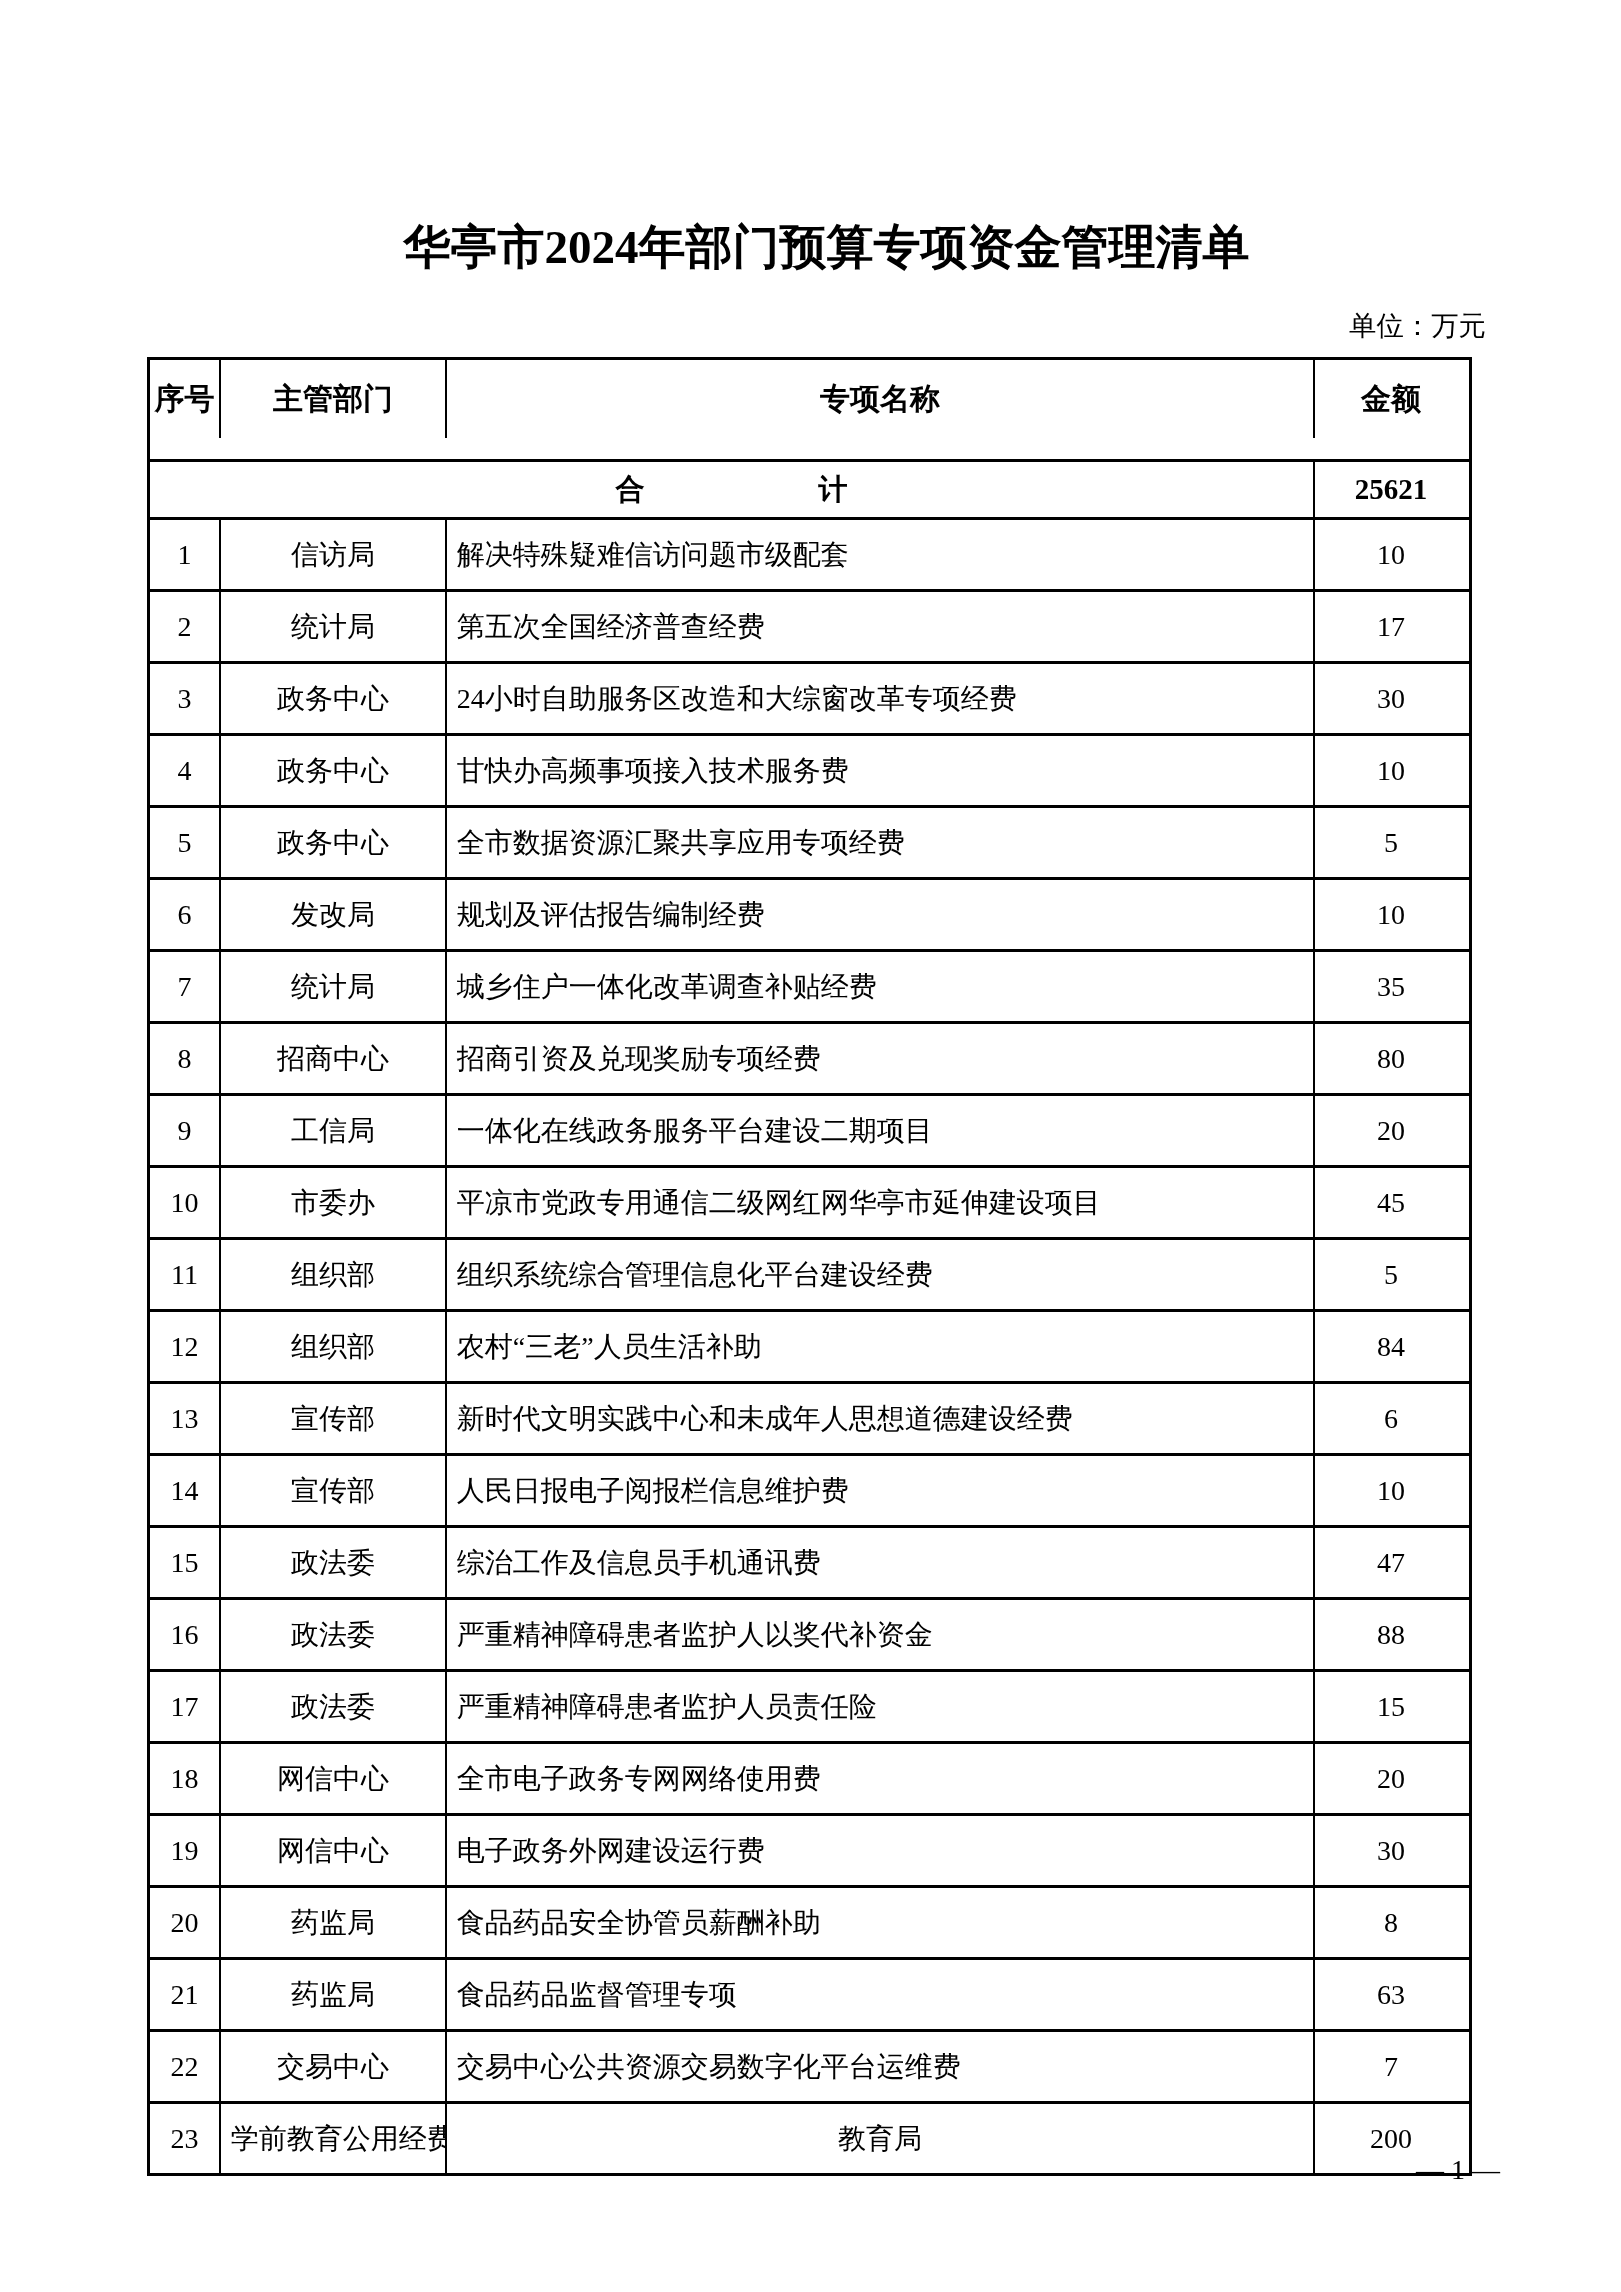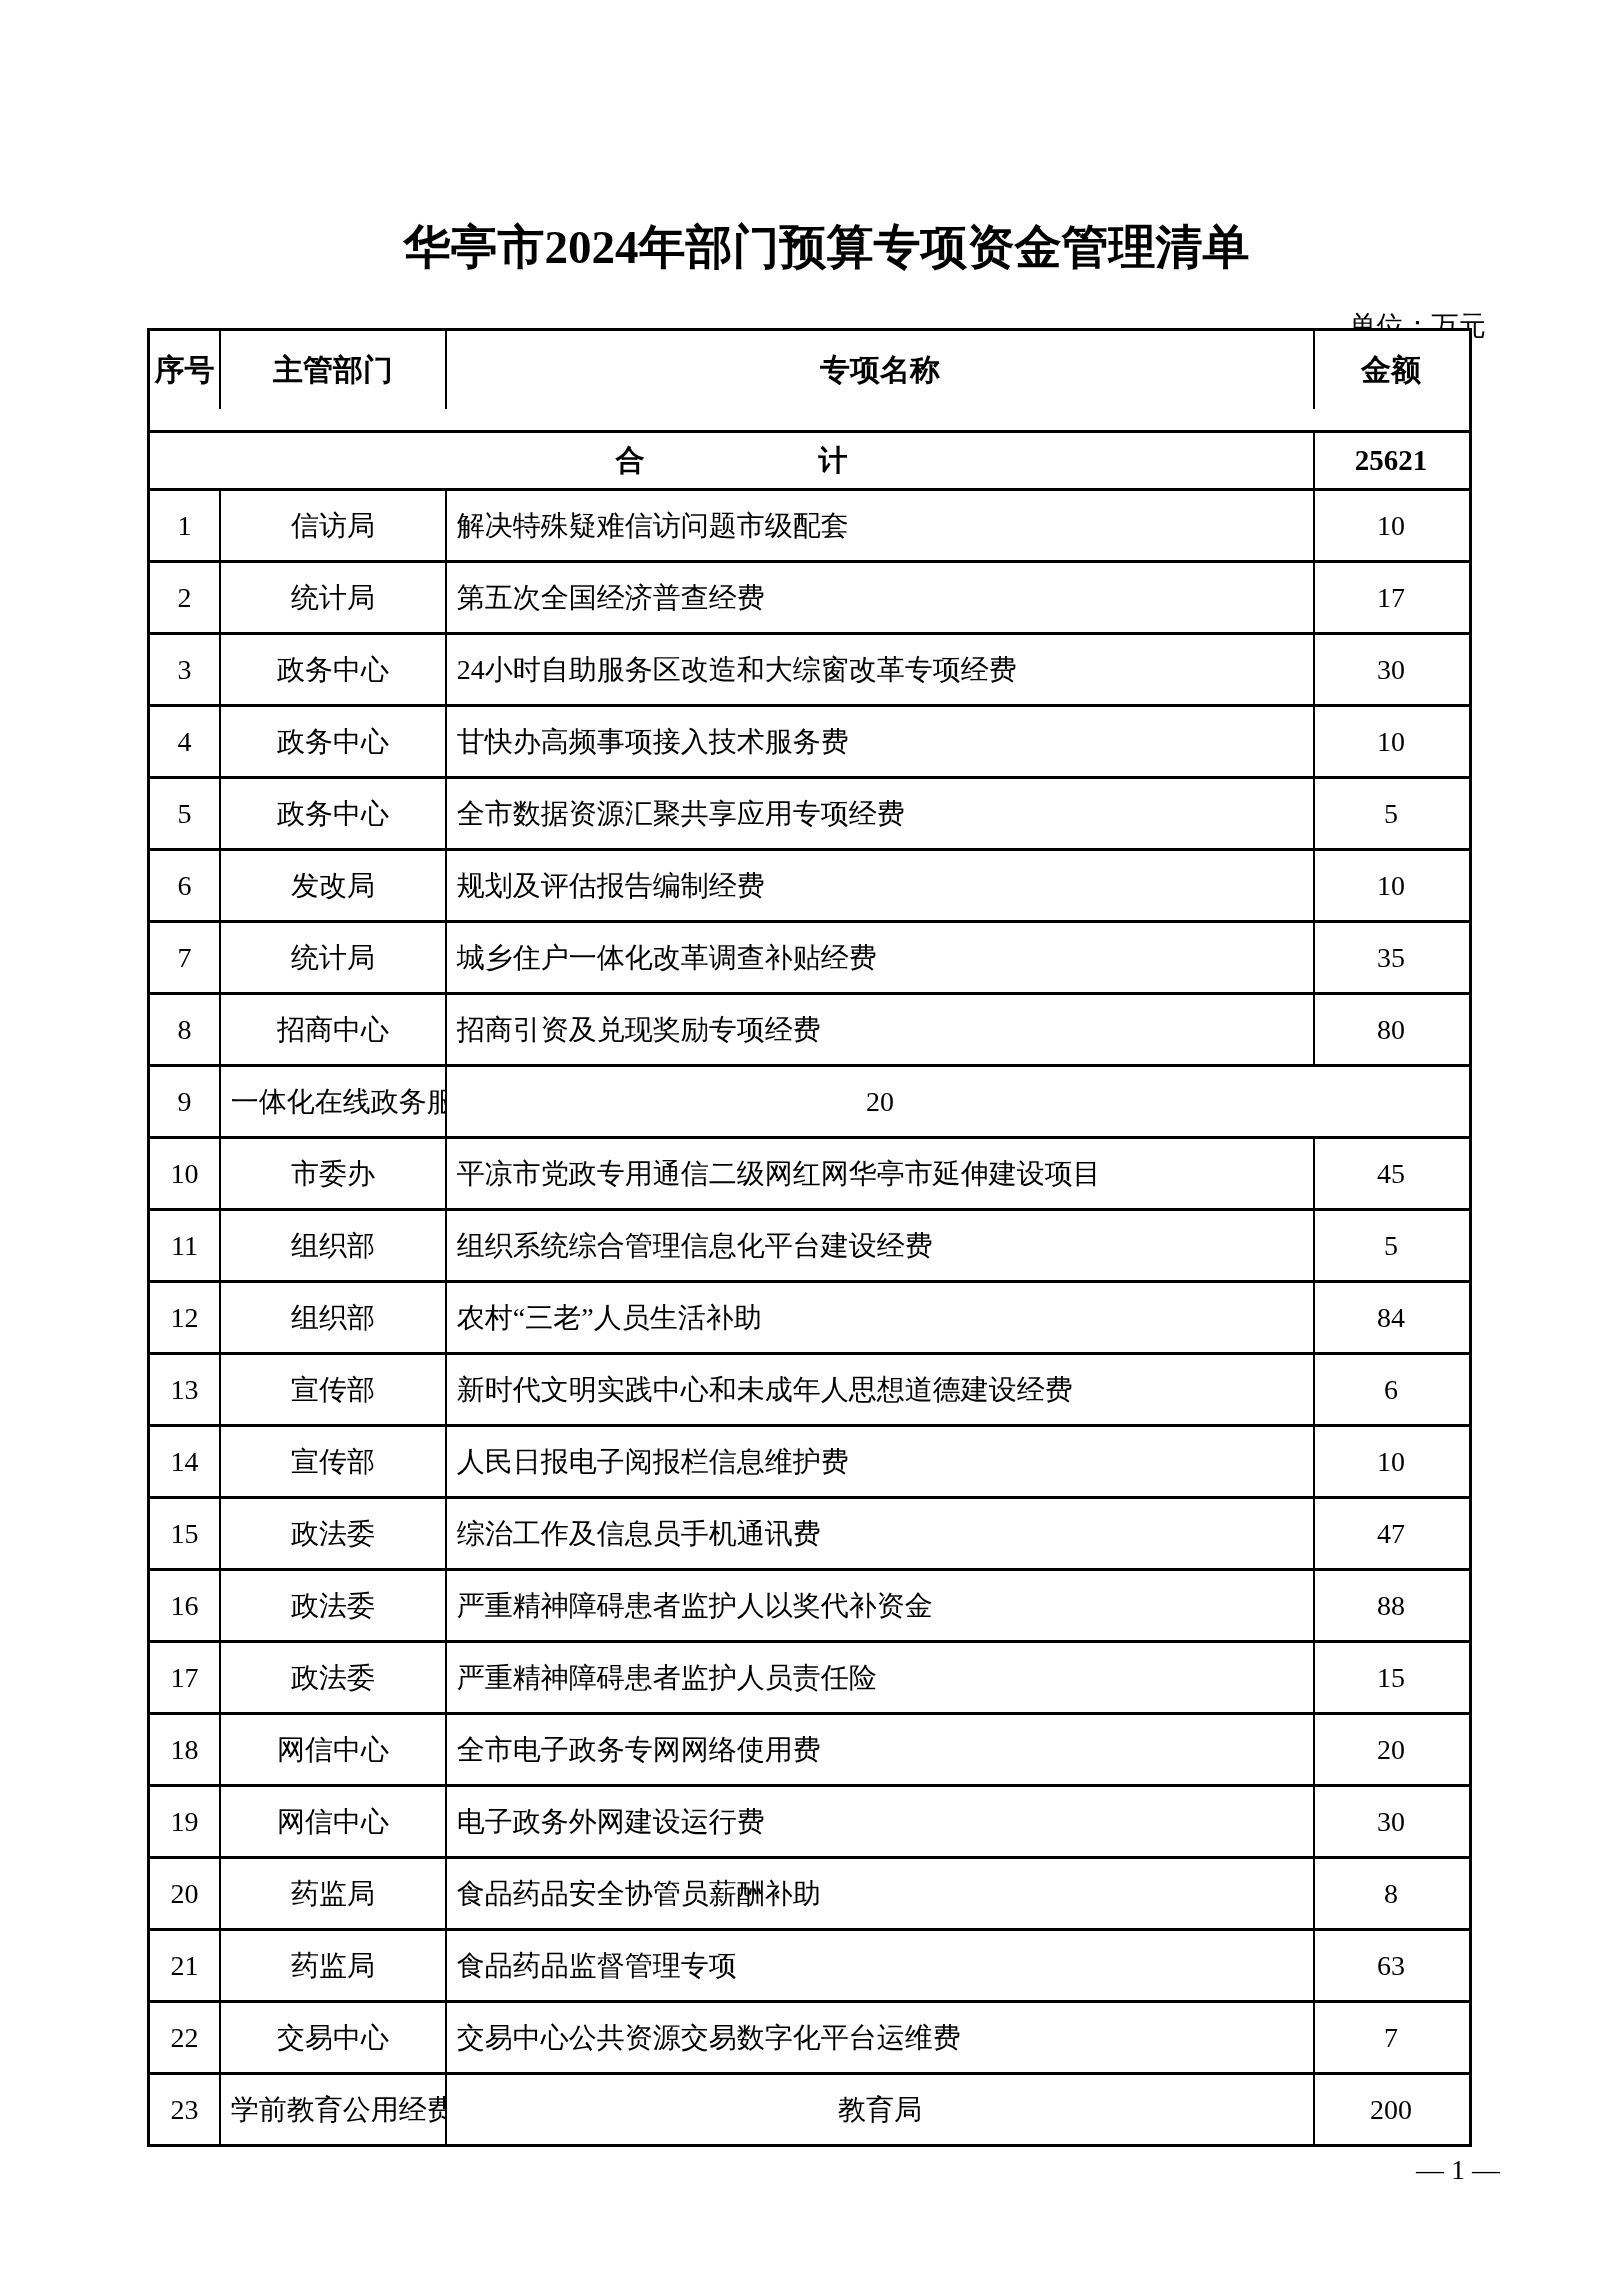--- a/index.html
+++ b/index.html
@@ -27,21 +27,21 @@
   .unit-note {
     position: absolute;
     top: 308px;
     right: 167px;
     font-size: 27.4px;
     white-space: pre;
   }
   .budget-table {
     position: absolute;
     left: 147px;
-    top: 328px;
+    top: 357px;
     width: 1325px;
     border: 3.9px solid #000;
     box-sizing: border-box;
     background: #fff;
   }
   .row {
     display: grid;
     grid-template-columns: 69px 226px 868px 154px;
   }
   .cell {
@@ -161,20 +161,21 @@
 
   <div class="row data-row">
     <div class="cell c-no">8</div>
     <div class="cell c-dept">招商中心</div>
     <div class="cell c-name">招商引资及兑现奖励专项经费</div>
     <div class="cell c-amt">80</div>
   </div>
 
   <div class="row data-row">
     <div class="cell c-no">9</div>
+    <div class="cell c-dept">工信局</div>
     <div class="cell c-name">一体化在线政务服务平台建设二期项目</div>
     <div class="cell c-amt">20</div>
   </div>
 
   <div class="row data-row">
     <div class="cell c-no">10</div>
     <div class="cell c-dept">市委办</div>
     <div class="cell c-name">平凉市党政专用通信二级网红网华亭市延伸建设项目</div>
     <div class="cell c-amt">45</div>
   </div>

